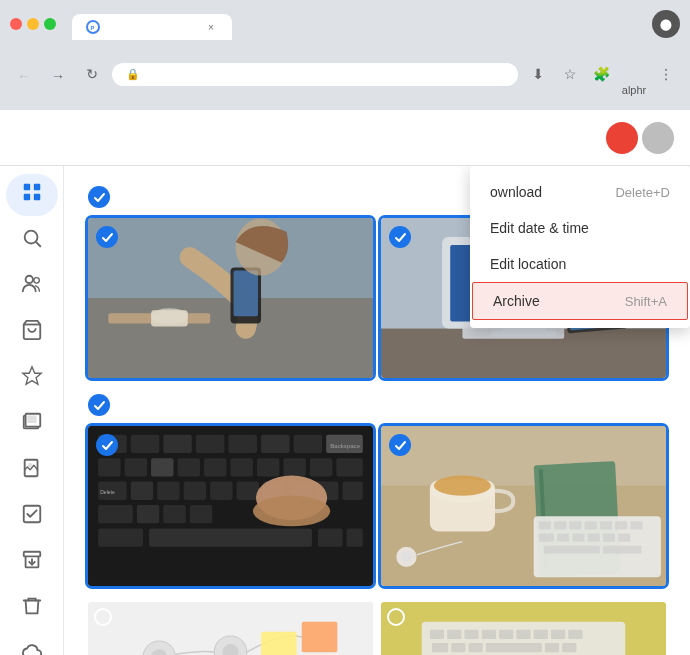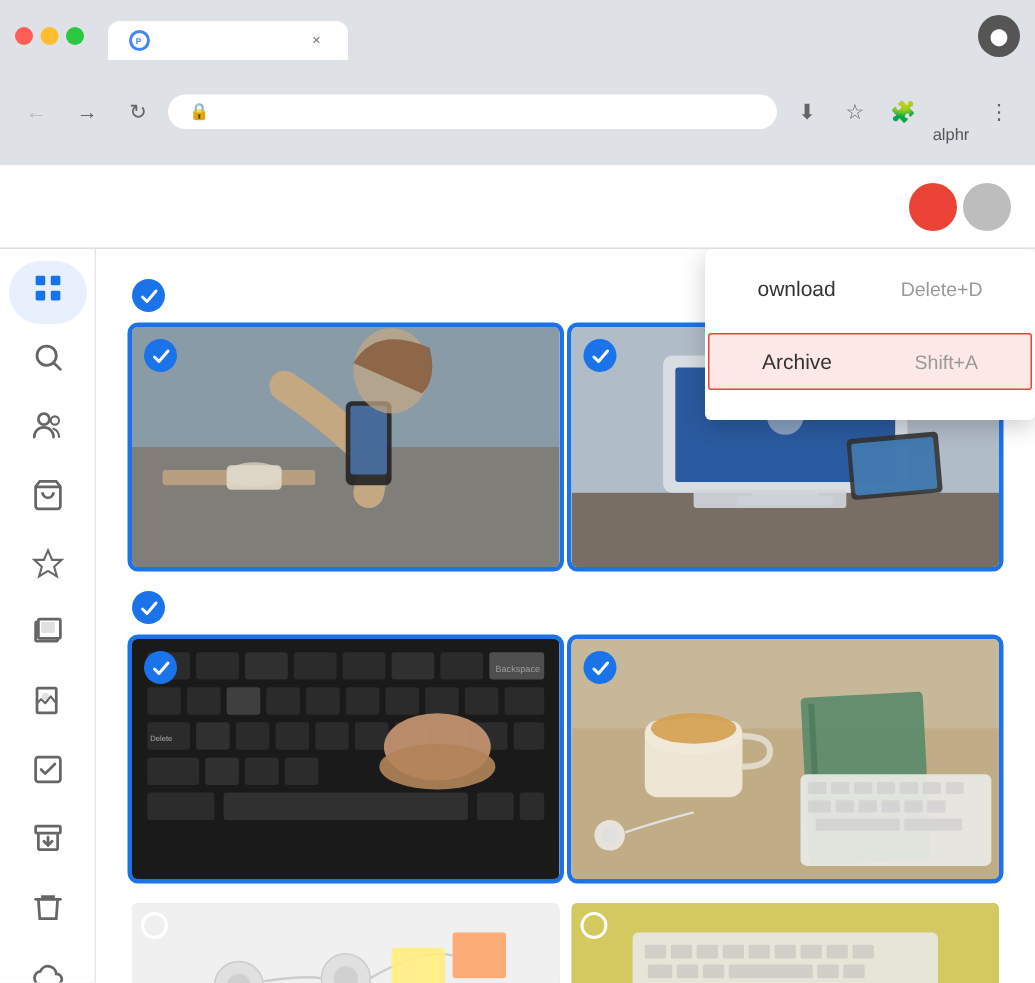--- a/index.html
+++ b/index.html
@@ -61,22 +61,22 @@
 
     
     .photo1 { background: linear-gradient(135deg, #8d9ea8 0%, #6b7c8a 30%, #c4a882 60%, #9b8475 100%); }
     
     .photo2 { background: linear-gradient(135deg, #c8d0d8 0%, #9eaaB2 40%, #6b7c8a 70%, #8a7060 100%); }
     
     .photo3 { background: linear-gradient(135deg, #2a2a2a 0%, #1a1a1a 50%, #3a3a3a 80%, #555 100%); }
     
     .photo4 { background: linear-gradient(135deg, #c8b89a 0%, #d4c4a8 40%, #b8a888 70%, #a09070 100%); }
     .dropdown-menu { position: absolute; top: 56px; right: 8px; background: #fff; border-radius: 4px; box-shadow: 0 4px 16px rgba(0,0,0,0.2); min-width: 220px; z-index: 200; padding: 8px 0; }
-    .menu-item { display: flex; align-items: center; justify-content: space-between; padding: 10px 35px; font-size: 14px; color: #333; cursor: pointer; }
-    .menu-item.highlighted { background: #fce8e6; border: 1.5px solid #ea4335; margin: 12px 2px; border-radius: 2px; }
+    .menu-item { display: flex; align-items: center; justify-content: space-between; padding: 10px 20px; font-size: 14px; color: #333; cursor: pointer; }
+    .menu-item.highlighted { background: #fce8e6; border: 1.5px solid #ea4335; margin: 0 2px; border-radius: 2px; }
     .menu-shortcut { color: #999; font-size: 13px; }
 
     
     .bottom-row { display: grid; grid-template-columns: 1fr 1fr; gap: 8px; }
     .bottom-photo { height: 80px; border-radius: 4px; overflow: hidden; position: relative; }
     .bottom-check { width: 18px; height: 18px; border-radius: 50%; border: 2px solid #fff; background: transparent; position: absolute; top: 6px; left: 6px; }
   </style>
 </head>
 <body>
 
@@ -473,19 +473,27 @@
         </svg>
         <div class="bottom-check"></div>
       </div>
     </div>
 
     <div class="dropdown-menu" style="position:absolute; top:0; right:0; z-index:200;">
       <div class="menu-item">
         <span>ownload</span>
         <span class="menu-shortcut">Delete+D</span>
       </div>
+      <div class="menu-item">
+        <span>Edit date &amp; time</span>
+        <span class="menu-shortcut"></span>
+      </div>
+      <div class="menu-item">
+        <span>Edit location</span>
+        <span class="menu-shortcut"></span>
+      </div>
       <div class="menu-item highlighted">
         <span>Archive</span>
         <span class="menu-shortcut">Shift+A</span>
       </div>
     </div>
   </div>
 </div>
 
 </body></html>

